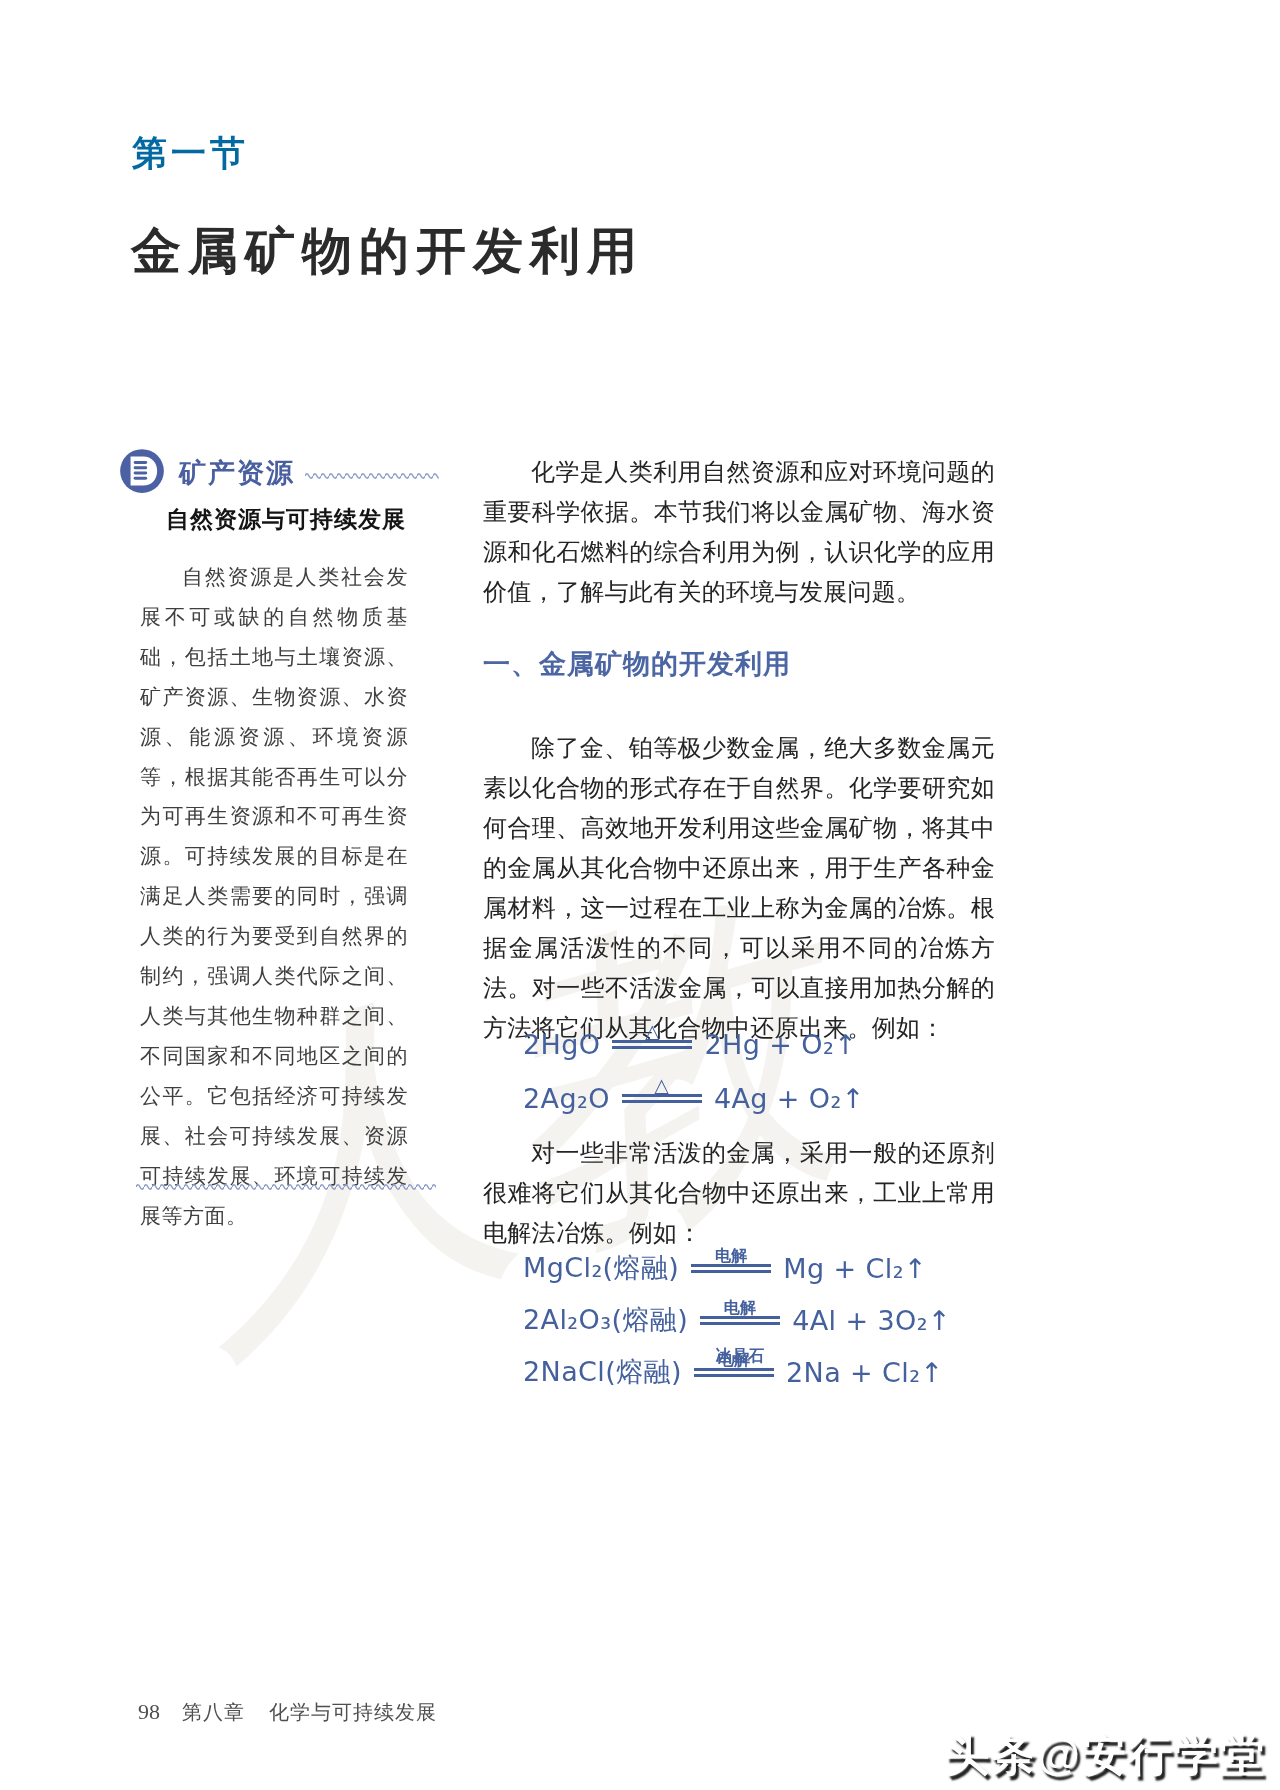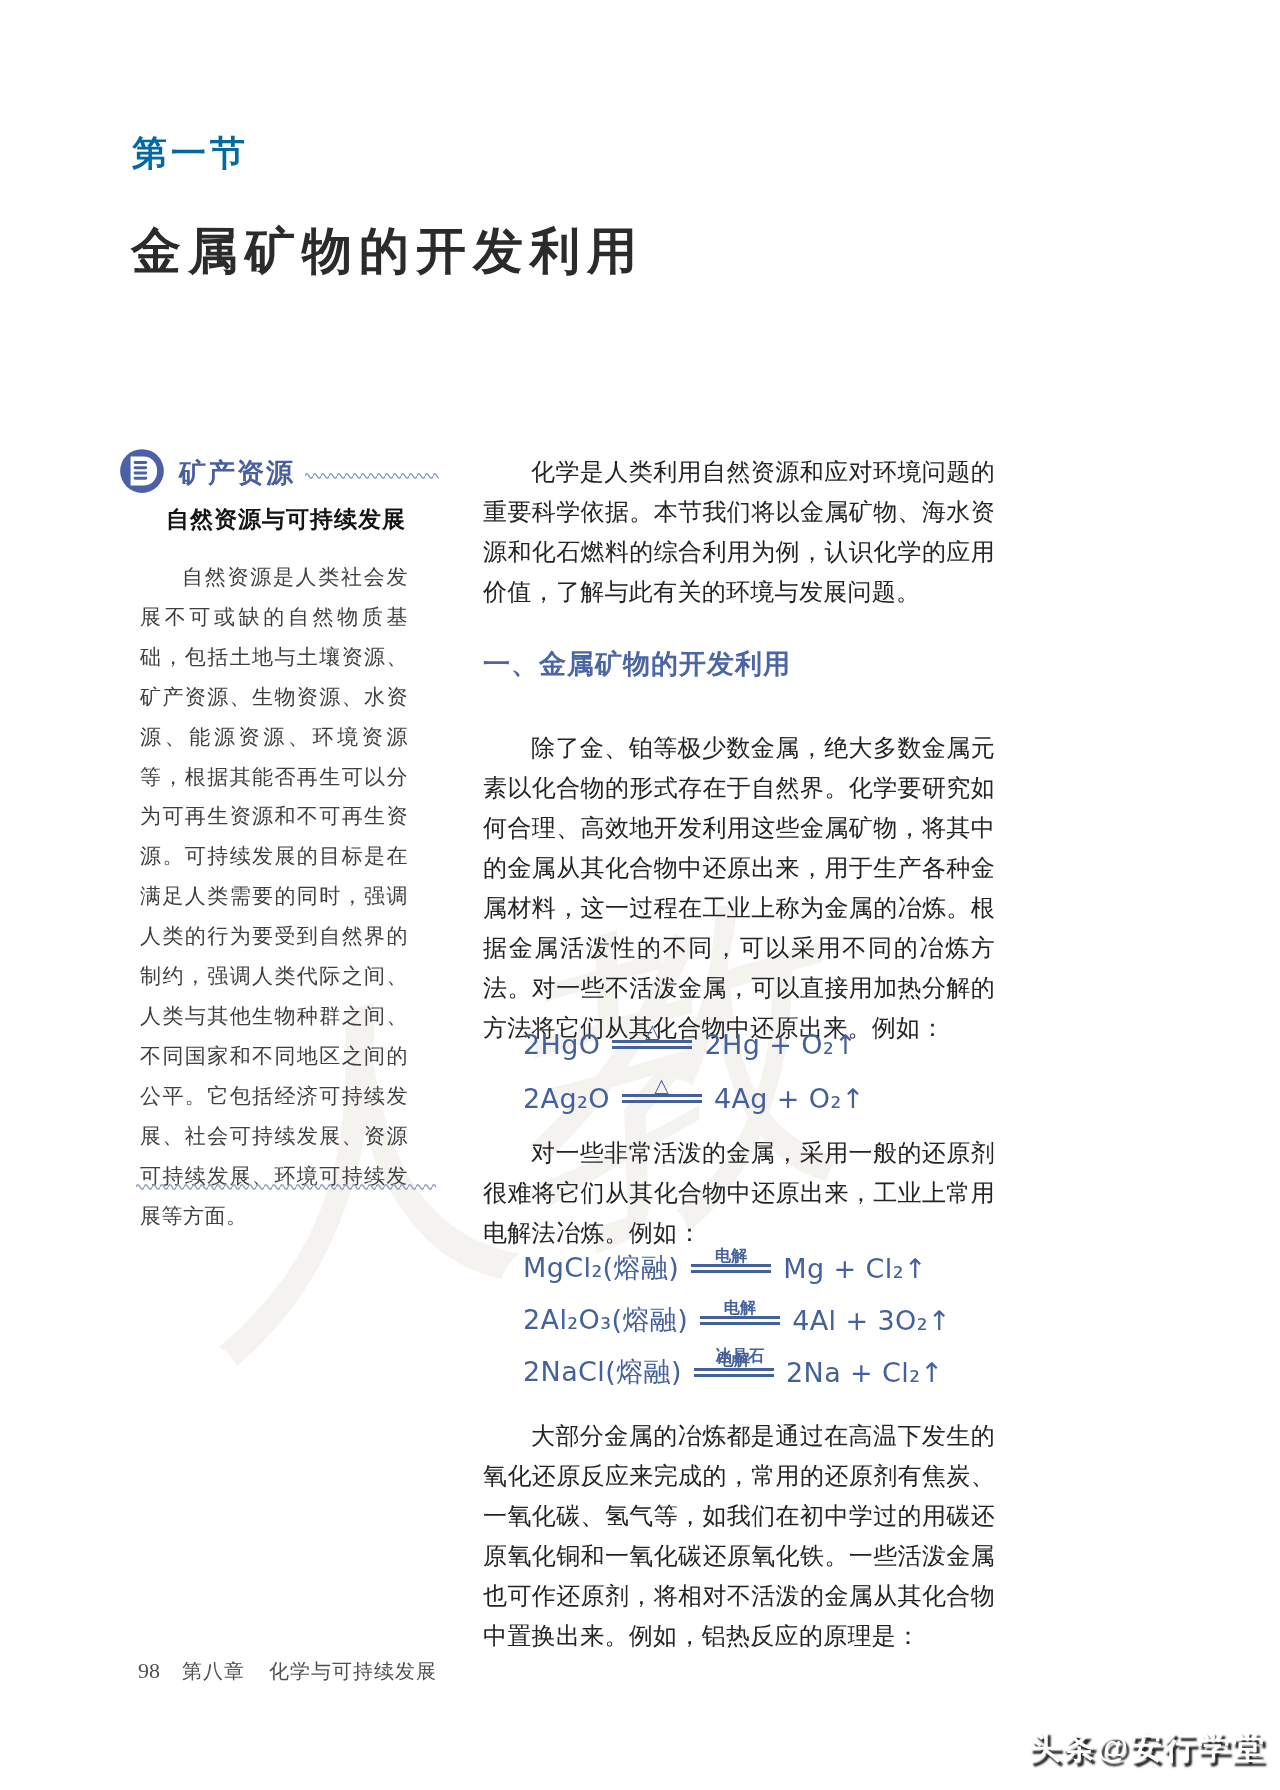--- a/index.html
+++ b/index.html
@@ -80,27 +80,27 @@
   .eq-above.delta { font-size:19px; font-weight:400; bottom:7px; }
   .eq-below {
     position:absolute; top:8px; left:50%; transform:translateX(-50%);
     font-size:16px; font-weight:600; line-height:1.1; white-space:nowrap;margin-top:23px;
   }
   
   .footer {
     position:absolute; left:138px; top:1658px; z-index:2; display:flex; align-items:baseline;
     color:#4f4f4f; font-size:20px; letter-spacing:1px;
   }
-  .footer .pgnum { font-size:22px; margin-right:22px; letter-spacing:0; }
+  .footer .pgnum { font-size:22px; margin-right:22px; letter-spacing:0;margin-top:41px; }
   .footer .chap { margin-right:24px; }
   
   .source-tag {
     position:absolute; right:14px; top:1726px; z-index:3;
     font-family:"Liberation Sans","DejaVu Sans",sans-serif;
-    font-size:32px; font-weight:700; letter-spacing:2px;
+    font-size:44px; font-weight:700; letter-spacing:2px;
     color:#ffffff; text-shadow:3px 4px 2px rgba(0,0,0,0.88);
     white-space:nowrap;
   }
 </style>
 </head>
 <body>
 
 <div class="page">
 
   <div class="bg-watermark">人教</div>
@@ -194,21 +194,20 @@
       <span>2NaCl(熔融)</span>
       <span class="eq-arrow">
         <span class="eq-above">电解</span>
         <span class="eq-lines"></span>
         <span class="eq-below"></span>
       </span>
       <span>2Na + Cl₂↑</span>
     </div>
   </div>
 
-  <p class="para p4">大部分金属的冶炼都是通过在高温下发生的氧化还原反应来完成的，常用的还原剂有焦炭、一氧化碳、氢气等，如我们在初中学过的用碳还原氧化铜和一氧化碳还原氧化铁。一些活泼金属也可作还原剂，将相对不活泼的金属从其化合物中置换出来。例如，铝热反应的原理是：</p>
 
   <div class="footer">
     <span class="pgnum">98</span>
     <span class="chap">第八章</span>
     <span>化学与可持续发展</span>
   </div>
 
   <div class="source-tag">头条@安行学堂</div>
 
 </div>

